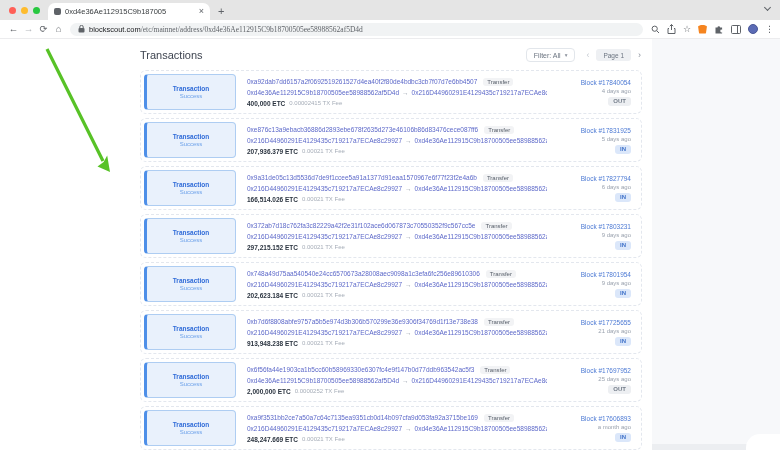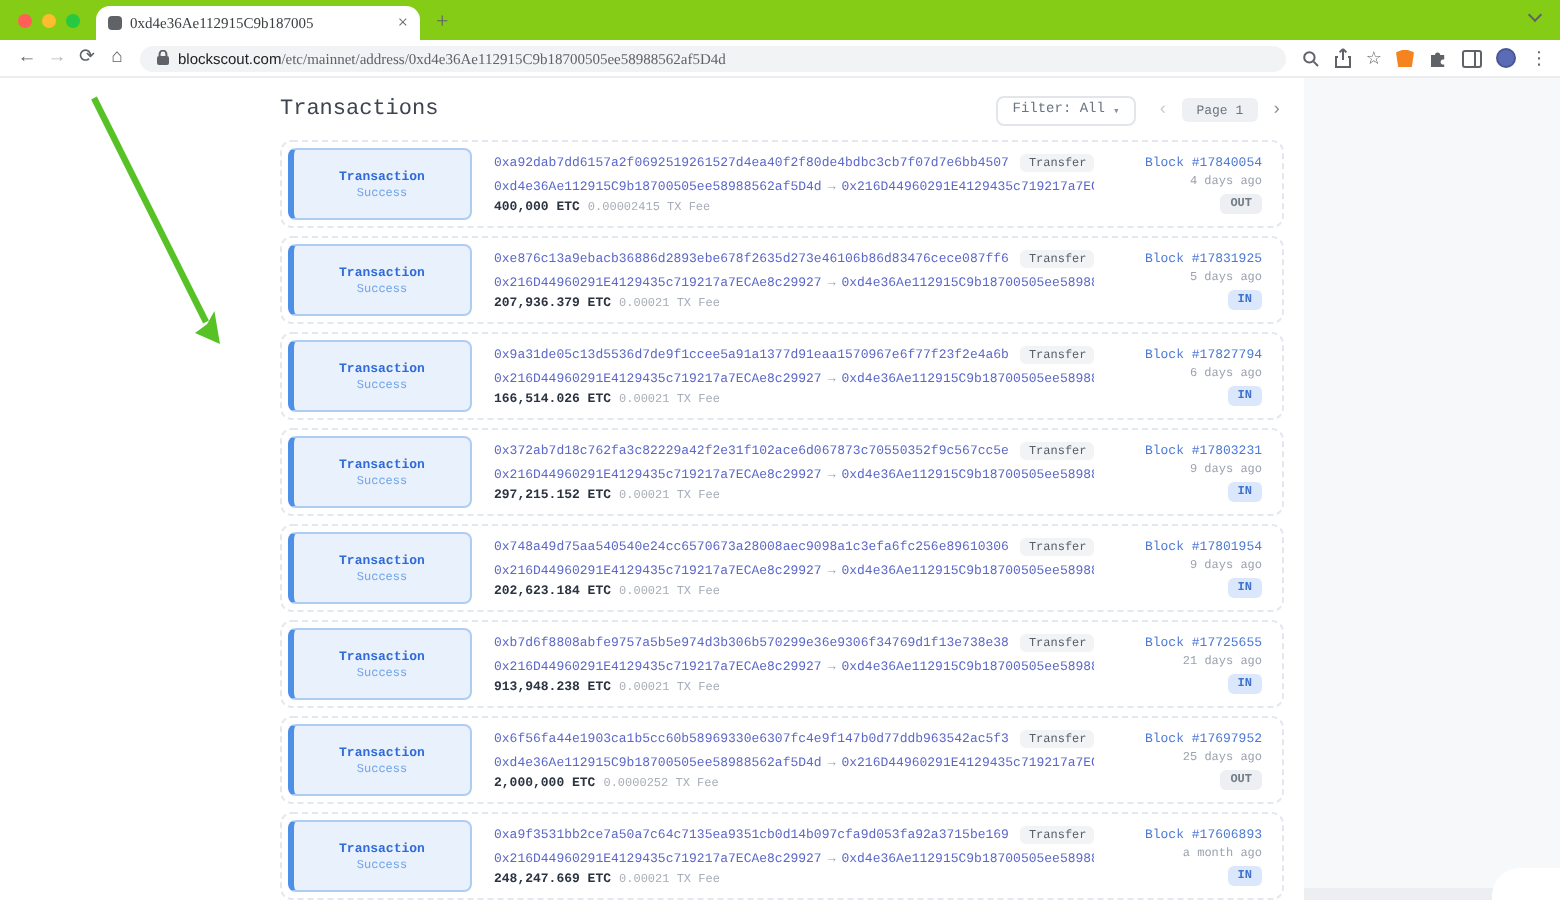--- a/index.html
+++ b/index.html
@@ -1,21 +1,21 @@
 <!DOCTYPE html>
 <html><head>
 <meta charset="utf-8">
 <style>
   * { margin:0; padding:0; box-sizing:border-box; }
   html,body { width:780px; height:450px; overflow:hidden;
     font-family:"Liberation Sans","DejaVu Sans",sans-serif; background:#fff; }
 
   
   .chrome { width:100%; }
-  .tabstrip { height:20px; background:#84cc16; display:flex; align-items:flex-end; position:relative;font-family:Liberation Serif, serif; }
+  .tabstrip { height:20px; background:#e5e5e5; display:flex; align-items:flex-end; position:relative; }
   .lights { display:flex; gap:5px; align-items:center; height:20px; padding:0 8px 0 9px; }
   .light { width:7px; height:7px; border-radius:50%; }
   .light.r { background:#ff5f57; } .light.y { background:#febc2e; } .light.g { background:#28c840; }
   .tab { width:162px; height:17px; background:#fff; border-radius:7px 7px 0 0;
     display:flex; align-items:center; padding:0 6px; gap:4px; }
   .favicon { width:7px; height:7px; border-radius:2px; background:#5f6368; flex:none; }
   .tab-title { font-size:7.5px; color:#3c4043; white-space:nowrap; overflow:hidden; flex:1; }
   .tab-close { font-size:9px; color:#5f6368; line-height:1; }
   .newtab { font-size:11px; color:#5f6368; margin-left:8px; line-height:17px; }
   .strip-chevron { position:absolute; right:8px; top:5px; width:7px; height:7px; }
@@ -31,21 +31,21 @@
   .url-text { font-size:7.5px; white-space:nowrap; overflow:hidden; }
   .url-domain { color:#202124; } .url-path { color:#5f6368;font-family:Liberation Serif, serif; }
   .tools { display:flex; align-items:center; gap:7px; }
   .tools svg { display:block; }
   .ticon { font-size:9px; color:#5f6368; line-height:1; }
   .mm { width:9px; height:9px; background:#f5841f; border-radius:2px;
     clip-path:polygon(50% 0,100% 18%,88% 100%,12% 100%,0 18%); }
   .avatar { width:10px; height:10px; border-radius:50%; background:#5b6bb5; border:1px solid #4a5797; }
 
   
-  .page { position:relative; width:780px; height:411px; background:#fff;font-family:Liberation Mono, monospace; }
+  .page { position:relative; width:780px; height:411px; background:#fff; }
   .right-gutter { position:absolute; left:652px; top:0; right:0; bottom:0; background:#f7f8fa; }
   .bottom-strip { position:absolute; left:130px; right:0; bottom:0; height:6px; background:#eceef1; }
   .corner-widget { position:absolute; right:0; bottom:0; width:34px; height:16px;
     background:#fff; border-radius:14px 0 0 0; }
 
   .panel { position:absolute; left:130px; top:0; width:522px; height:100%;
     background:#fff; padding:7px 10px 0 10px; }
   .panel-header { display:flex; align-items:center; justify-content:space-between;
     height:18px; margin-bottom:6px; }
   .page-title { font-size:11px; color:#3e4450; }

